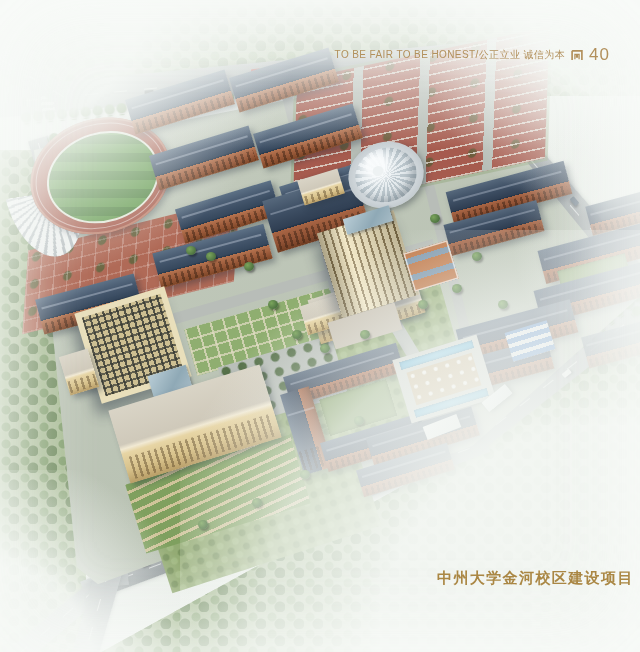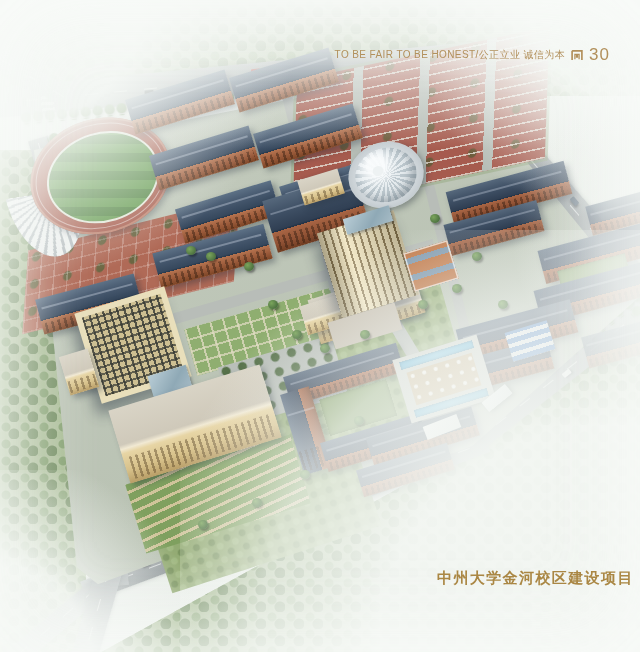--- a/index.html
+++ b/index.html
@@ -301,17 +301,17 @@
   <div class="b fog" id="fog-bl"></div>
   <div class="b fog" id="vignette"></div>
 
   <div class="b" id="header-line">
     <span id="slogan"><span>TO BE FAIR TO BE HONEST</span><span>/</span><span>公正立业  诚信为本</span></span>
     <svg width="14" height="14" viewBox="0 0 20 20">
       <path d="M3 4 H17 V17" fill="none" stroke="#b2905c" stroke-width="2.4"></path>
       <path d="M3 4 V17" fill="none" stroke="#b2905c" stroke-width="2.4"></path>
       <path d="M7 16 V9 H9.3 V13 H10.7 V9 H13 V16" fill="none" stroke="#b2905c" stroke-width="1.8"></path>
     </svg>
-    <span id="page-number">30</span>
+    <span id="page-number">40</span>
   </div>
   <div class="b" id="footer-title">中州大学金河校区建设项目</div>
 
 </div>
 
 </body></html>

